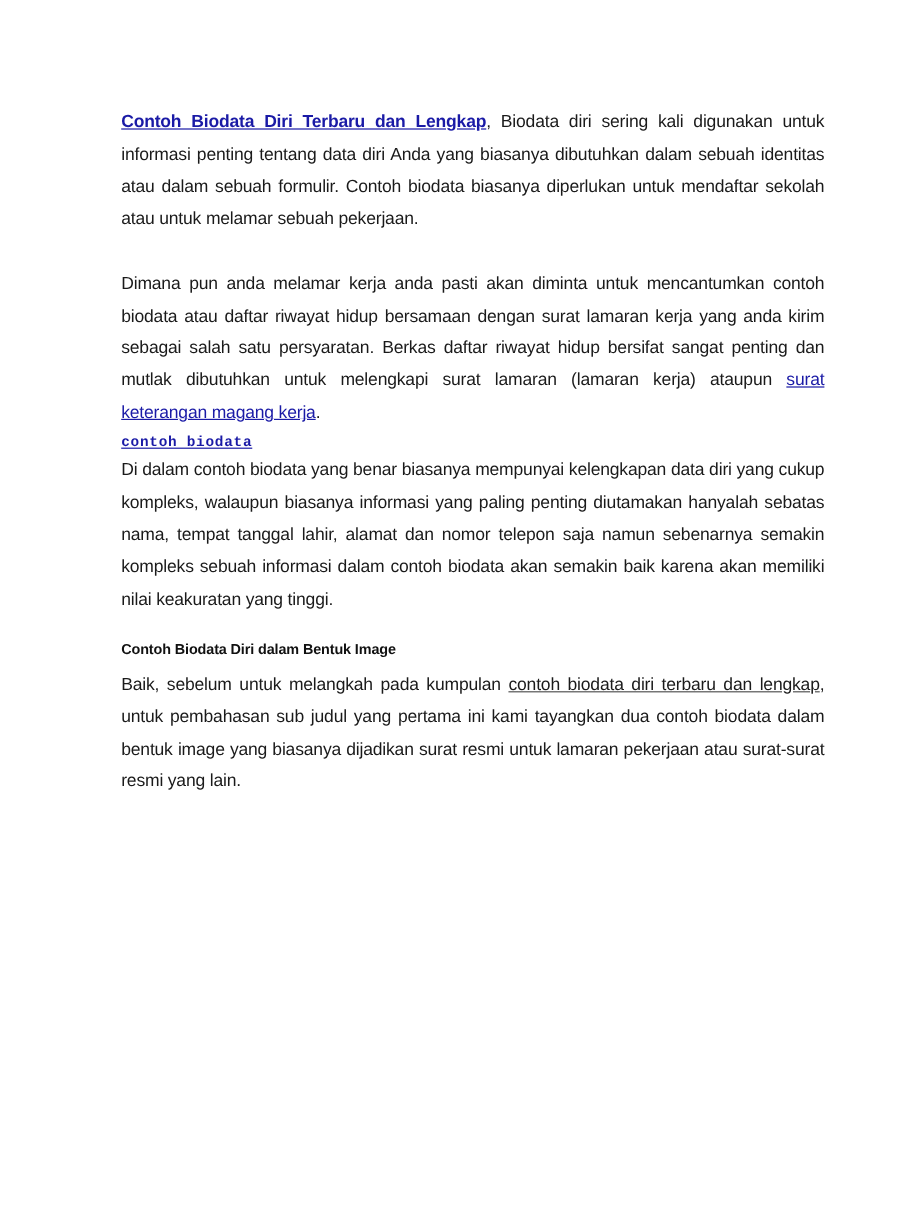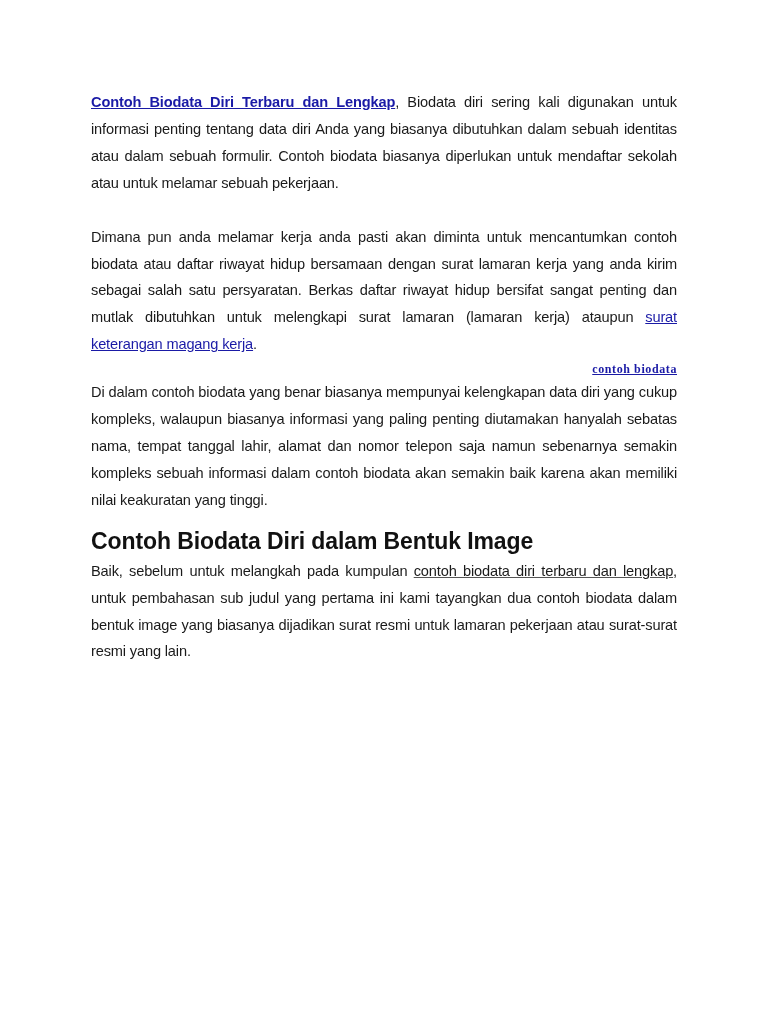--- a/index.html
+++ b/index.html
@@ -15,21 +15,21 @@
       color: #1a1a1a;
     }
     .page {
       position: relative;
       width: 768px;
       height: 1024px;
       background: #ffffff;
     }
     .content {
       position: absolute;
-      left: 91px;
+      left: 101px;
       top: 89px;
       width: 586px;
     }
     .para {
       margin: 0;
       font-size: 14.6px;
       line-height: 26.9px;
       text-align: justify;
       text-align-last: left;
       letter-spacing: -0.15px;
@@ -45,36 +45,36 @@
       color: #1a1aa6;
       font-weight: bold;
       text-decoration: underline;
     }
     .link-plain {
       color: #1a1a1a;
       text-decoration: underline;
       text-decoration-color: #555;
     }
     .caption {
-      text-align: right;
-      font-family: Liberation Serif, serif;
+      text-align: left;
+      font-family: Liberation Mono, monospace;
       font-size: 12px;
       font-weight: bold;
       line-height: 18px;
       margin-top: 2px;
       margin-bottom: 1px;
     }
     .caption a {
       color: #1a1aa6;
       text-decoration: underline;
       letter-spacing: 0.6px;
     }
     .heading {
       margin: 14px 0 4px 0;
-      font-size: 23px;
+      font-size: 12px;
       font-weight: bold;
       line-height: 26px;
       color: #111;
       letter-spacing: -0.1px;
     }
   </style>
 </head>
 <body>
 
 <div class="page">

